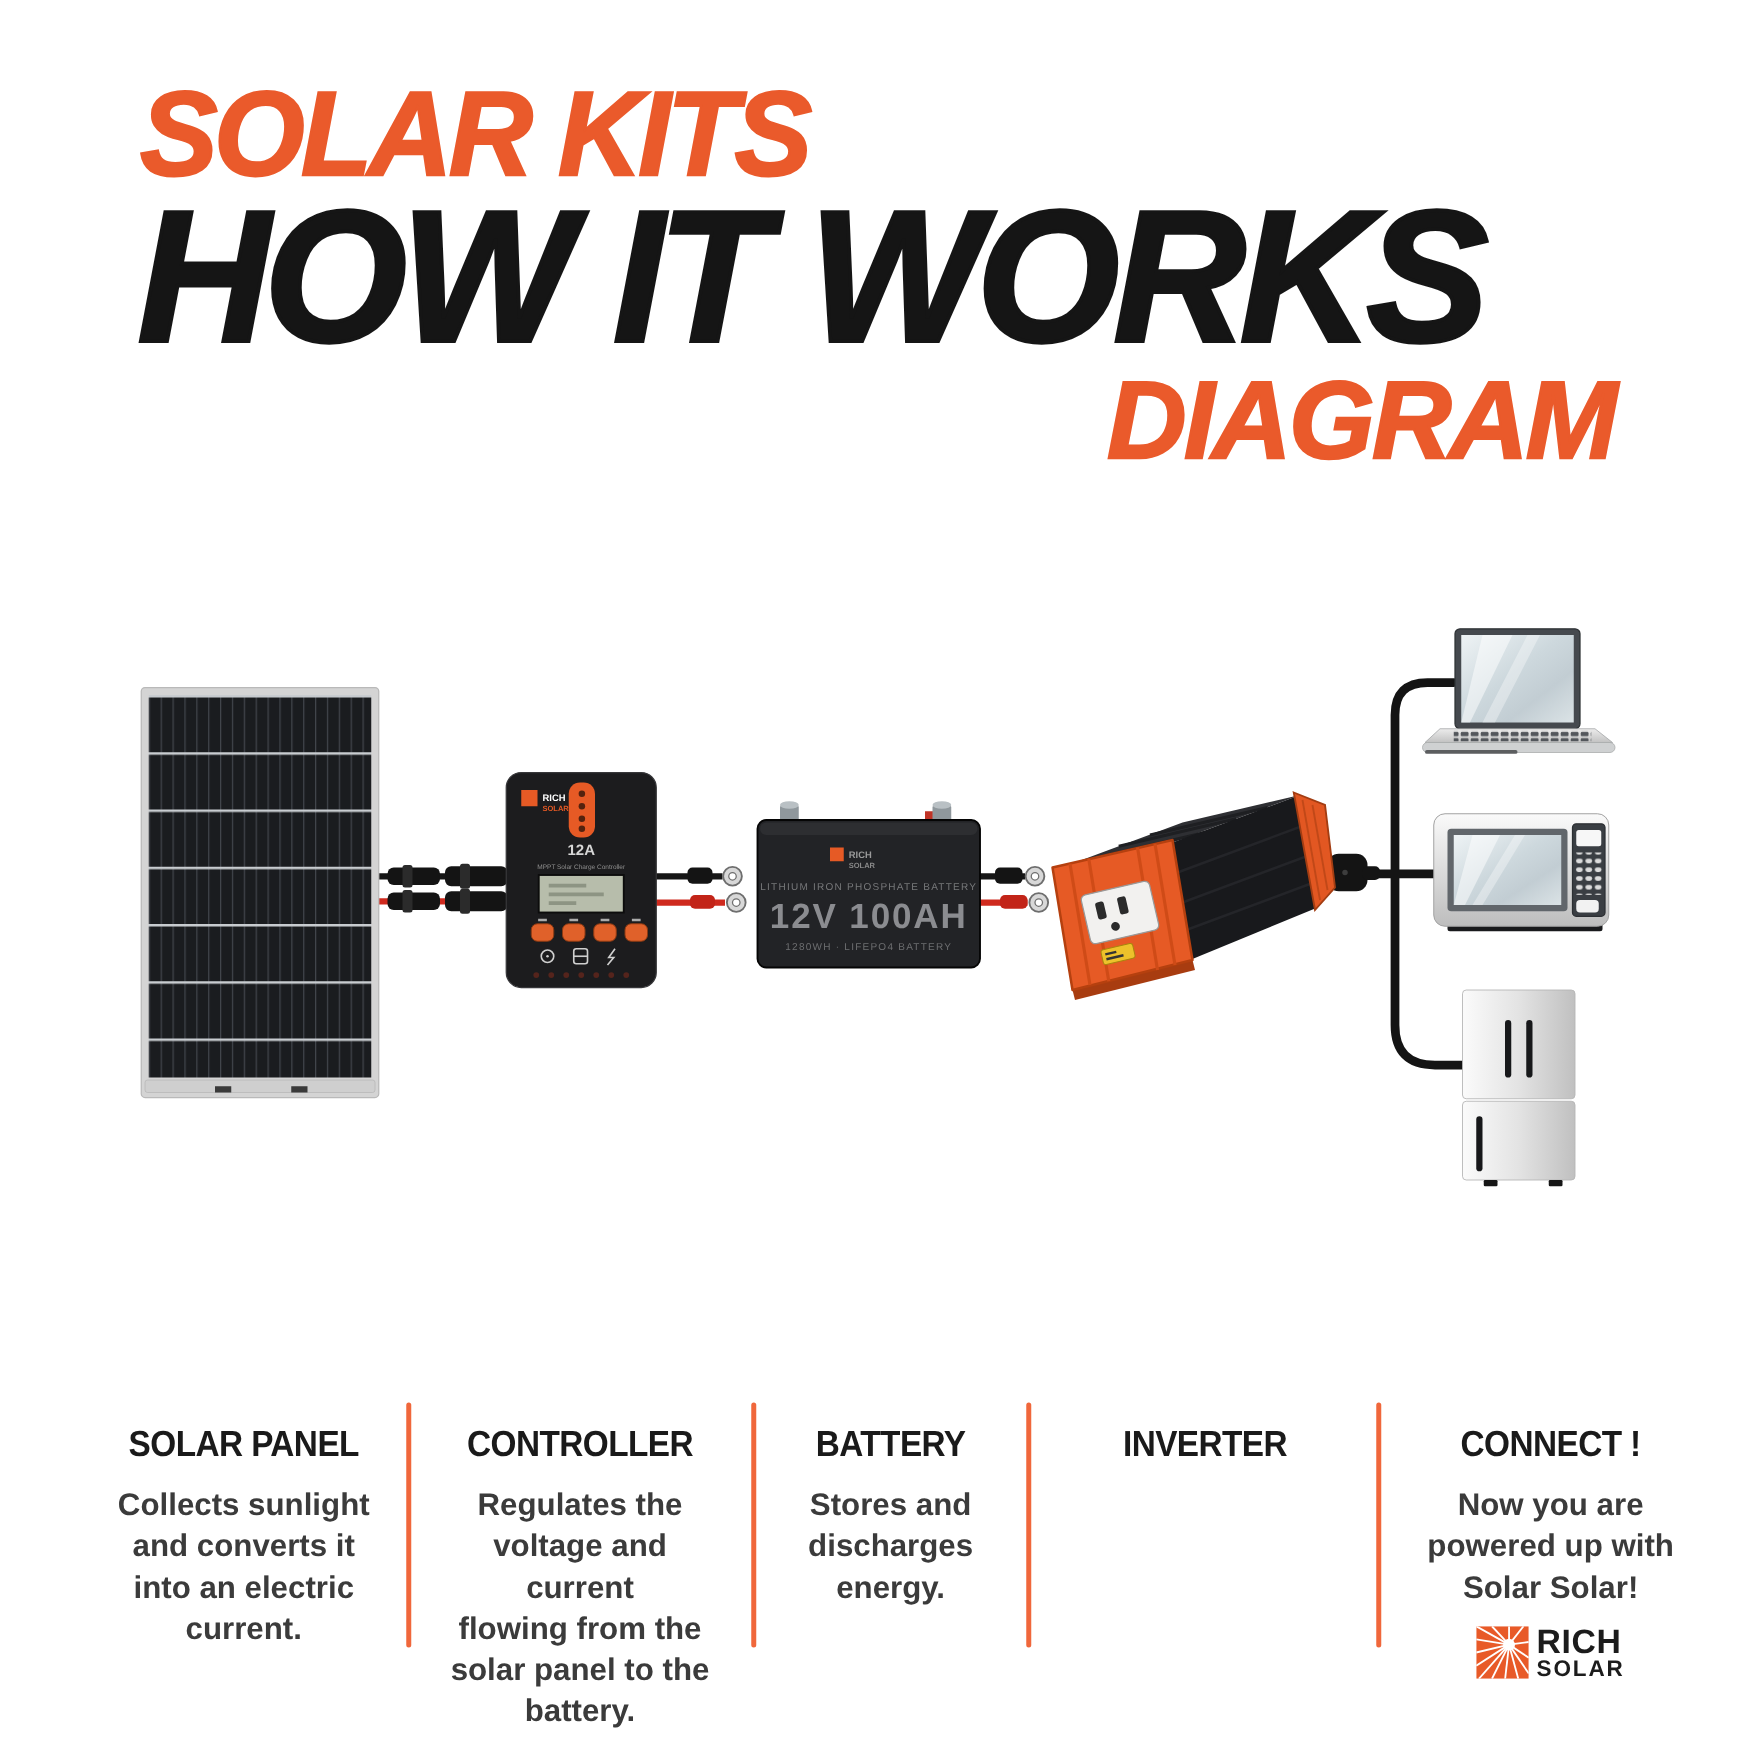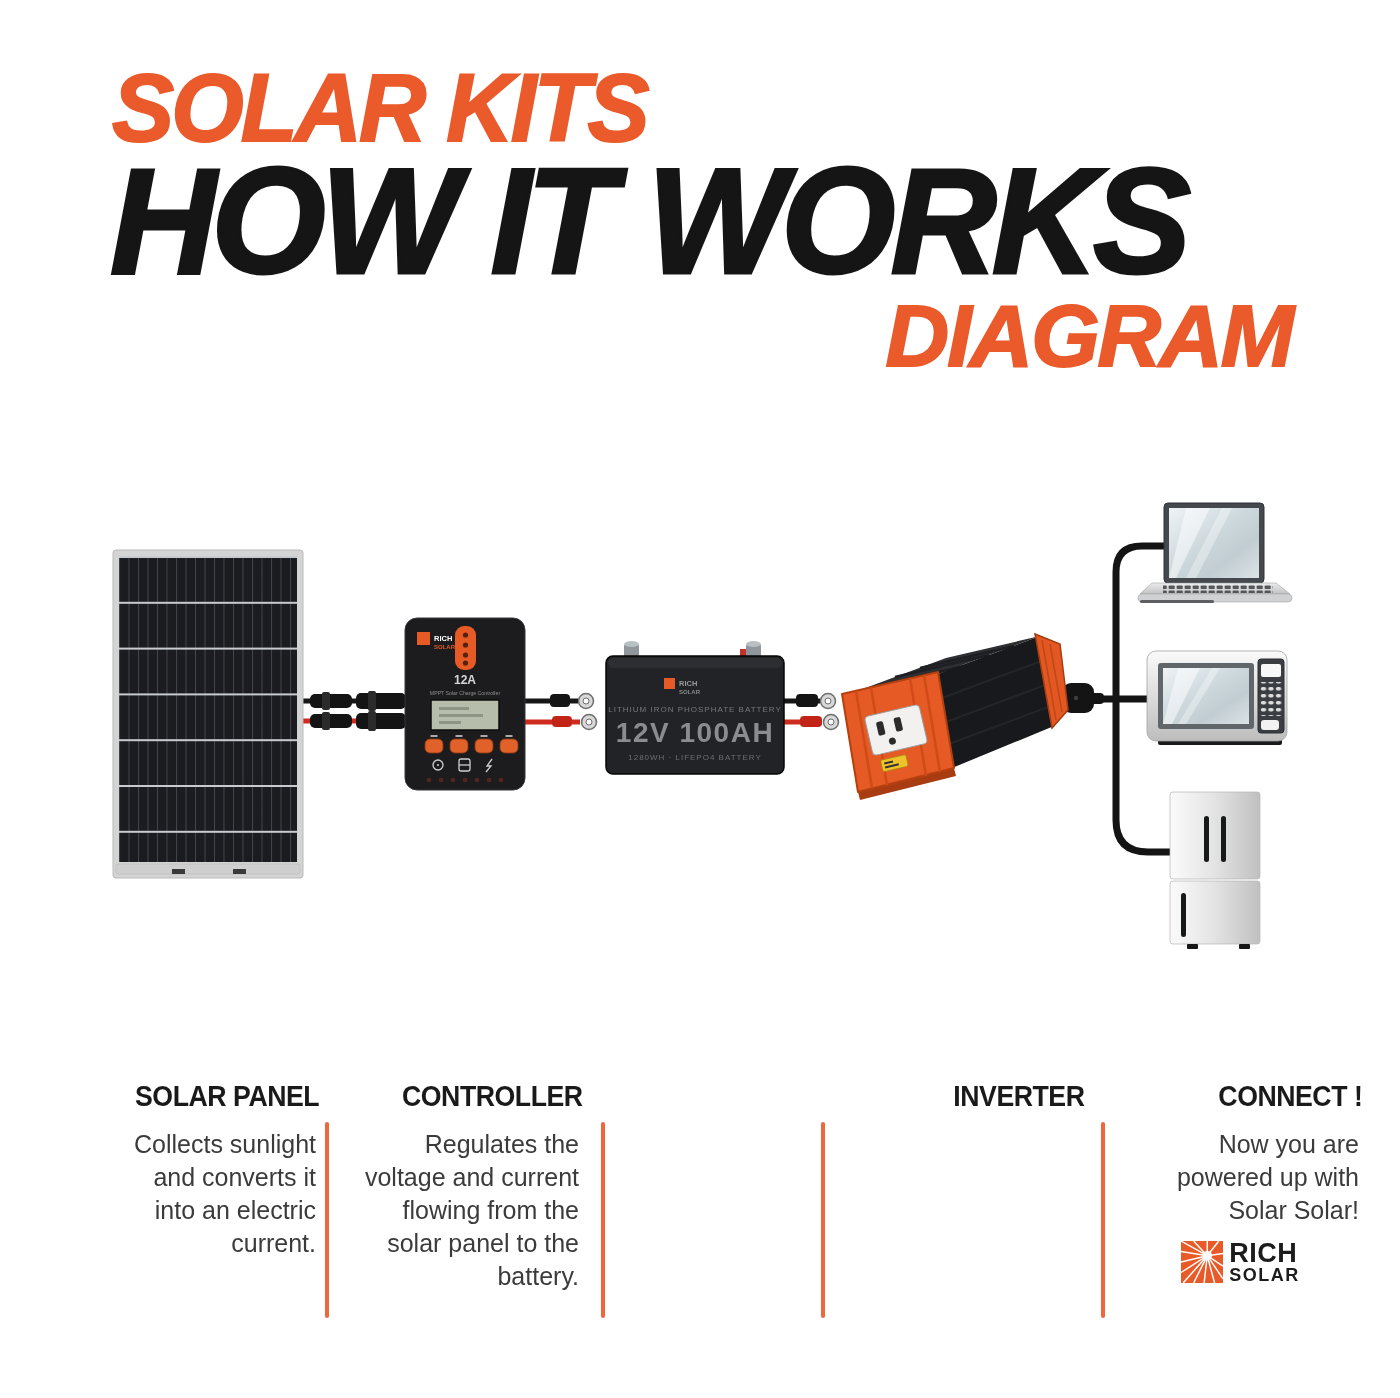--- a/index.html
+++ b/index.html
@@ -22,27 +22,27 @@
   }
   .title-sub{
     position:absolute;right:108px;top:292px;white-space:nowrap;
     font-size:88px;line-height:1;font-weight:bold;font-style:italic;
     letter-spacing:-2px;color:#EA5A2B;-webkit-text-stroke:2px #EA5A2B;
   }
   
   .diagram-layer{position:absolute;left:0;top:0;}
   .diagram-layer text{font-family:"Liberation Sans", sans-serif;}
   
-  .col{position:absolute;top:1080px;text-align:right;}
+  .col{position:absolute;top:1140px;text-align:center;}
   .col h3{
     margin:0 0 15px 0;font-size:29px;font-weight:bold;color:#1a1a1a;
     letter-spacing:-.5px;transform:scaleX(.92);
   }
   .col p{
-    margin:14px;font-size:25px;line-height:1.32;color:#3b3b3b;white-space:pre-line;
+    margin:14px;font-size:25px;line-height:1.32;color:#3b3b3b;white-space:pre-line;font-weight:bold;
   }
   .divider{
     position:absolute;top:1122px;width:4px;height:196px;background:#F0673B;border-radius:2px;
   }
   .logo{display:flex;align-items:center;justify-content:center;gap:6px;margin-top:14px;}
   .logo-text{display:flex;flex-direction:column;align-items:flex-start;line-height:.95;}
   .logo-text .l1{font-size:27px;font-weight:bold;color:#1c1c1c;letter-spacing:.5px;}
   .logo-text .l2{font-size:18px;font-weight:bold;color:#1c1c1c;letter-spacing:1.5px;}
 </style>
 </head>
@@ -294,20 +294,26 @@
 current.</p>
   </div>
   <div class="col" style="left:335px;width:258px;">
     <h3>CONTROLLER</h3>
     <p>Regulates the
 voltage and current
 flowing from the
 solar panel to the
 battery.</p>
   </div>
+  <div class="col" style="left:610px;width:205px;">
+    <h3>BATTERY</h3>
+    <p>Stores and
+discharges
+energy.</p>
+  </div>
   <div class="col" style="left:833px;width:262px;">
     <h3>INVERTER</h3>
   </div>
   <div class="col" style="left:1108px;width:265px;">
     <h3>CONNECT !</h3>
     <p>Now you are
 powered up with
 Solar Solar!</p>
     <div class="logo">
       <svg width="42" height="42" viewBox="0 0 40 40">

